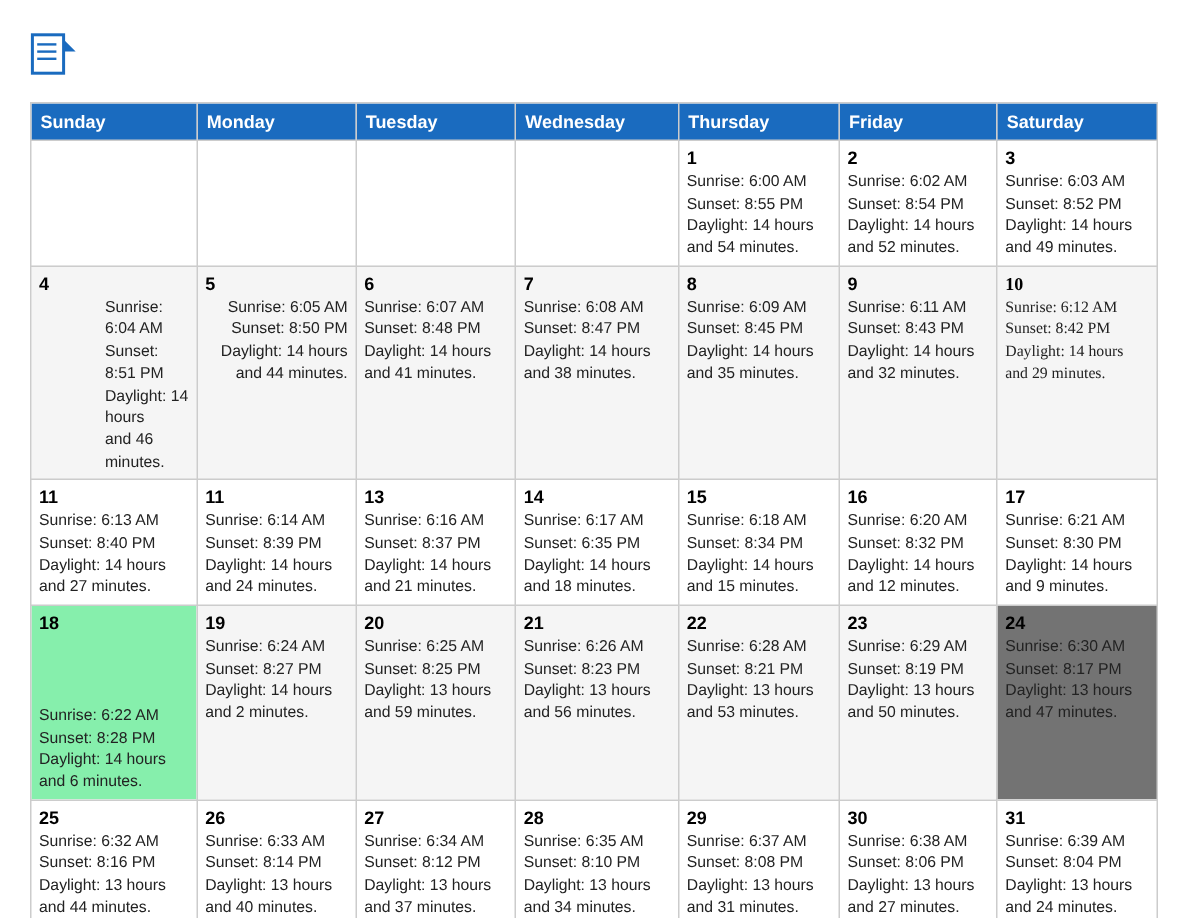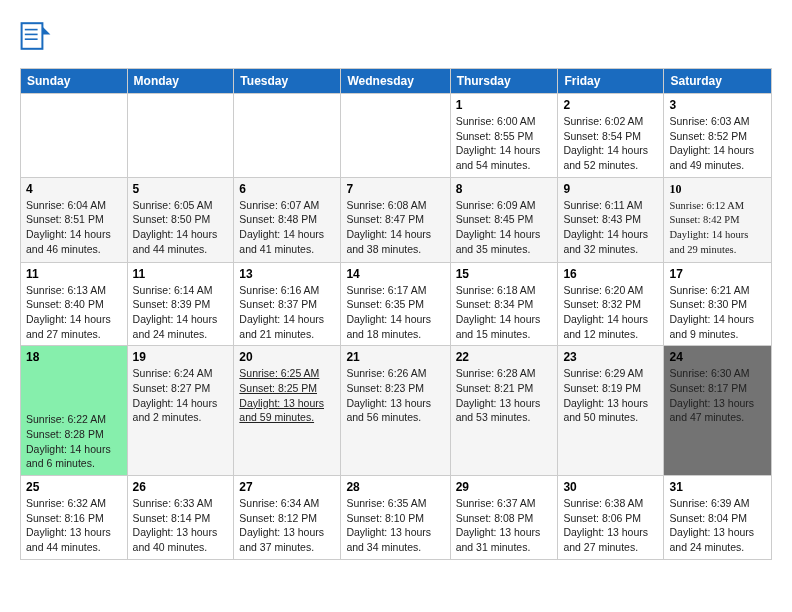--- a/index.html
+++ b/index.html
@@ -154,28 +154,28 @@
           <span class="day-num">3</span>
           <div class="day-info" style="white-space: pre-line;">Sunrise: 6:03 AM
 Sunset: 8:52 PM
 Daylight: 14 hours
 and 49 minutes.</div>
         </td>
       </tr>
       <tr class="week-row">
         <td style="background: rgb(245, 245, 245);">
           <span class="day-num">4</span>
-          <div class="day-info" style="white-space: pre-line;">Sunrise: 6:04 AM
+          <div class="day-info" style="white-space: pre-line; margin-left: 44px;">Sunrise: 6:04 AM
 Sunset: 8:51 PM
 Daylight: 14 hours
 and 46 minutes.</div>
         </td>
         <td style="background: rgb(245, 245, 245);">
           <span class="day-num">5</span>
-          <div class="day-info" style="white-space: pre-line;">Sunrise: 6:05 AM
+          <div class="day-info" style="white-space: pre-line; text-align: right;">Sunrise: 6:05 AM
 Sunset: 8:50 PM
 Daylight: 14 hours
 and 44 minutes.</div>
         </td>
         <td style="background: rgb(245, 245, 245);">
           <span class="day-num">6</span>
           <div class="day-info" style="white-space: pre-line;">Sunrise: 6:07 AM
 Sunset: 8:48 PM
 Daylight: 14 hours
 and 41 minutes.</div>
@@ -270,21 +270,21 @@
         </td>
         <td style="background: rgb(245, 245, 245);">
           <span class="day-num">19</span>
           <div class="day-info" style="white-space: pre-line;">Sunrise: 6:24 AM
 Sunset: 8:27 PM
 Daylight: 14 hours
 and 2 minutes.</div>
         </td>
         <td style="background: rgb(245, 245, 245);">
           <span class="day-num">20</span>
-          <div class="day-info" style="white-space: pre-line; text-decoration: underline;">Sunrise: 6:25 AM
+          <div class="day-info" style="white-space: pre-line;">Sunrise: 6:25 AM
 Sunset: 8:25 PM
 Daylight: 13 hours
 and 59 minutes.</div>
         </td>
         <td style="background: rgb(245, 245, 245);">
           <span class="day-num">21</span>
           <div class="day-info" style="white-space: pre-line;">Sunrise: 6:26 AM
 Sunset: 8:23 PM
 Daylight: 13 hours
 and 56 minutes.</div>

